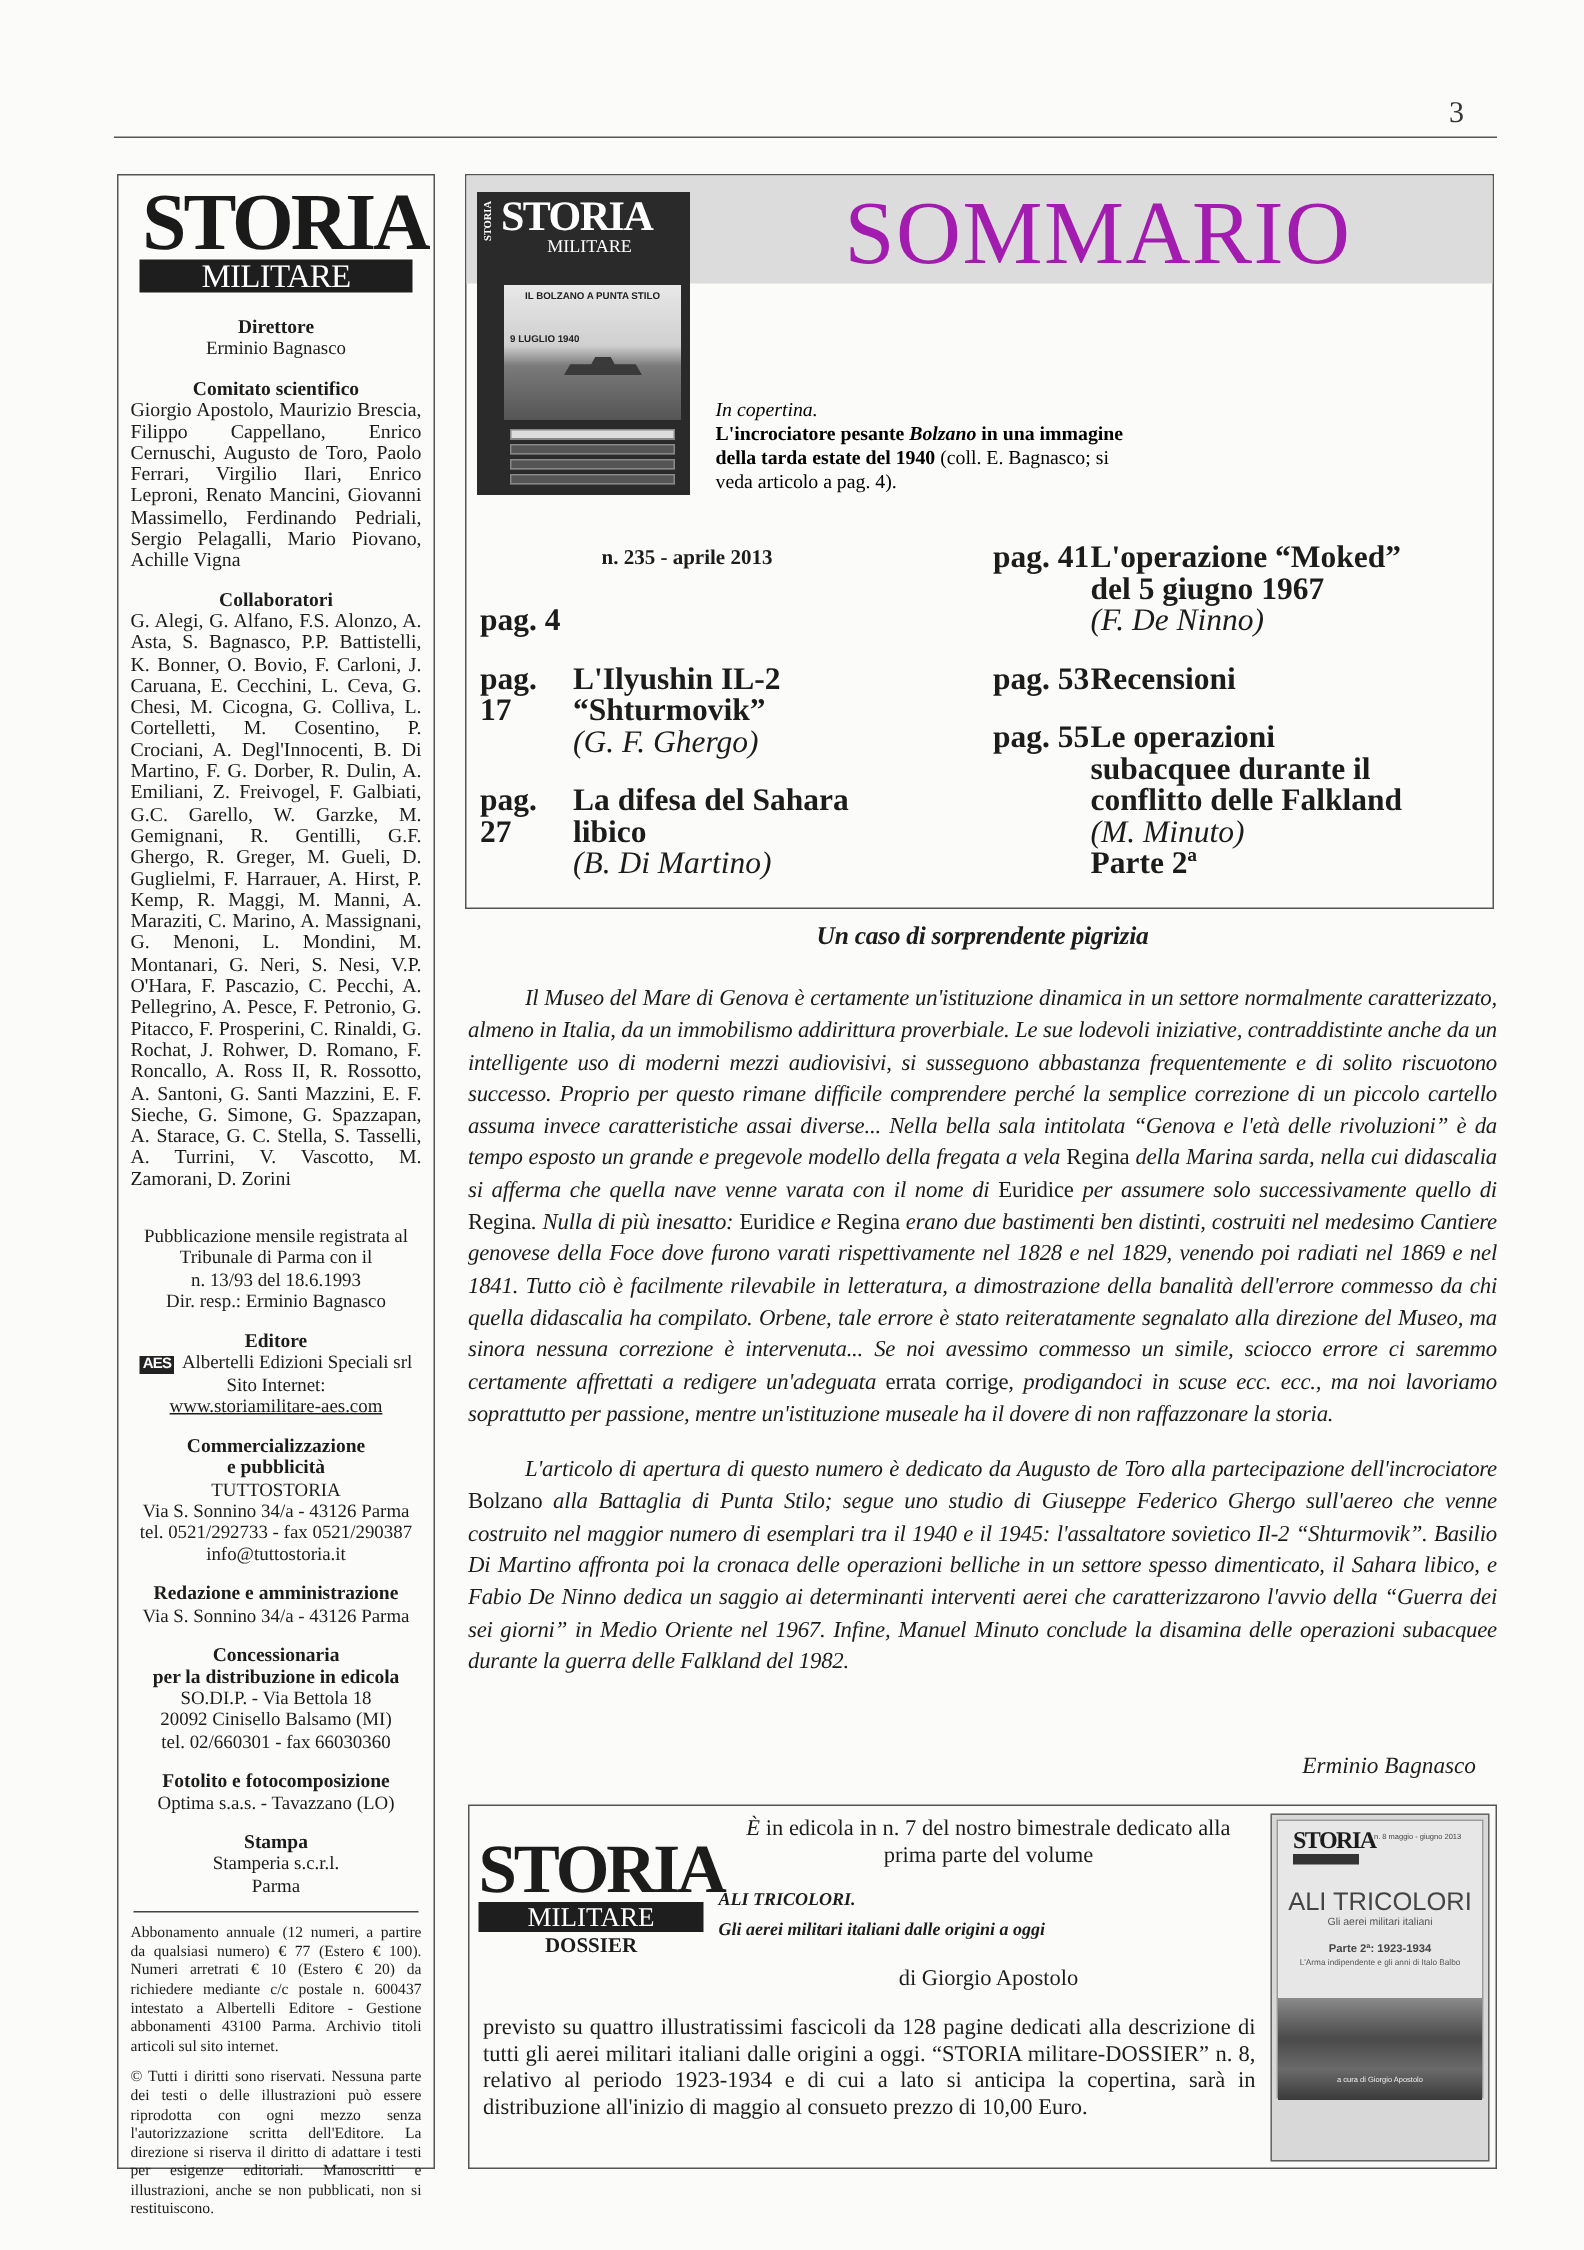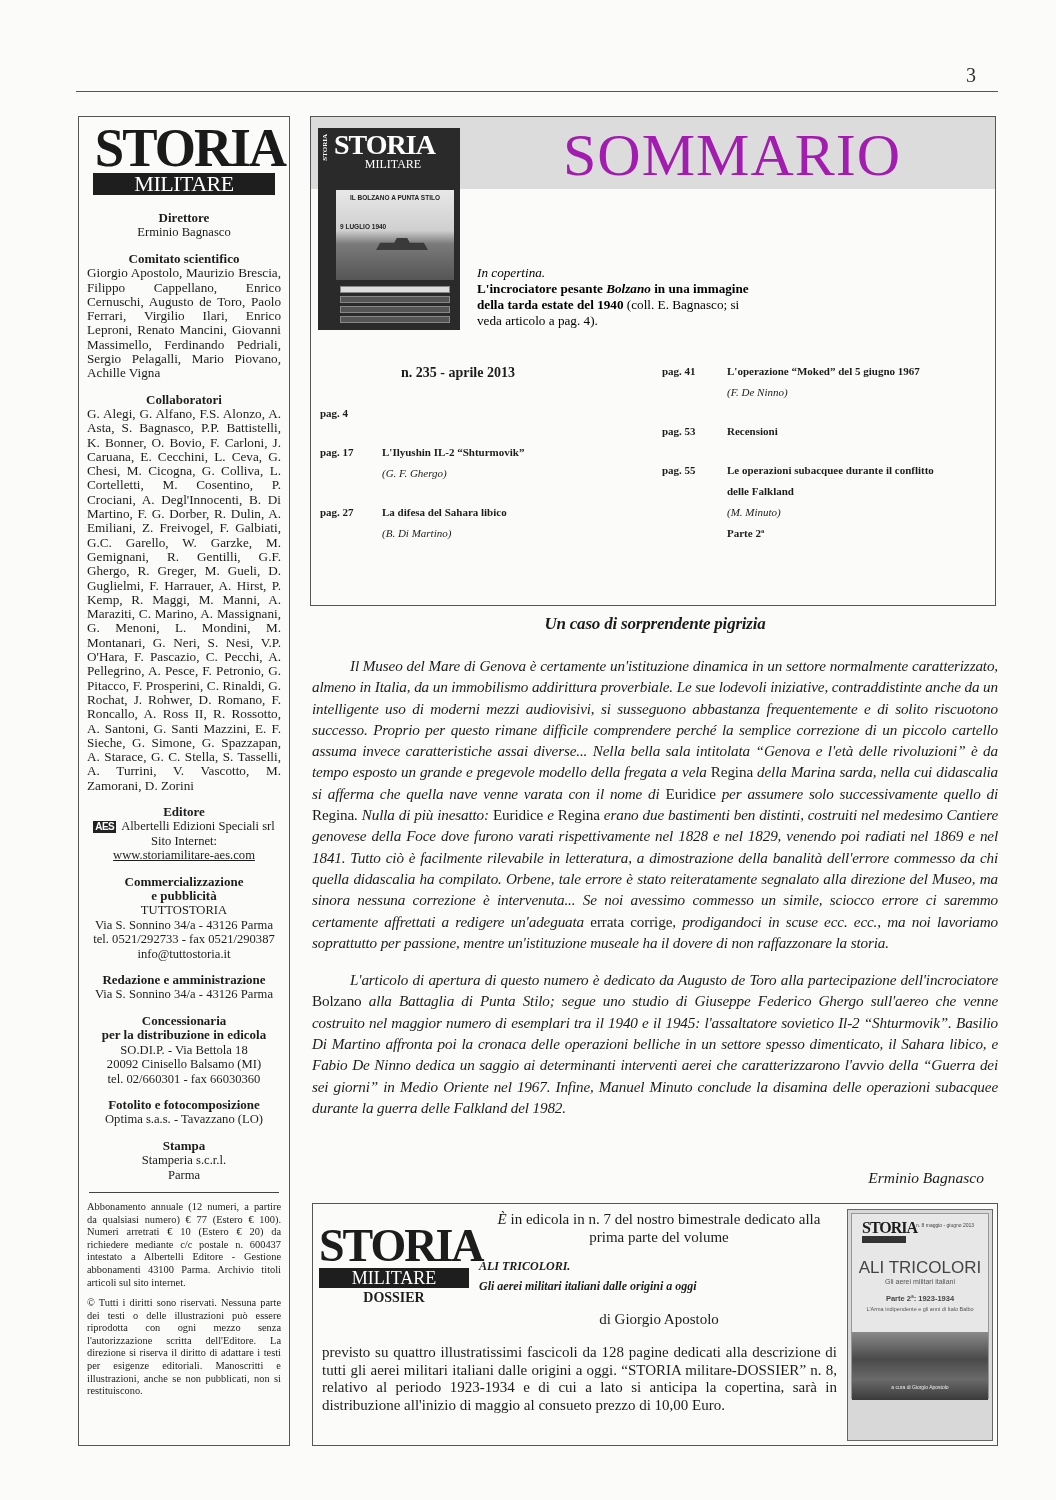--- a/index.html
+++ b/index.html
@@ -37,21 +37,21 @@
   .cover-lines { position: absolute; left: 22px; top: 158px; width: 110px; }
   .cover-line { height: 7px; margin-bottom: 3px; background: #555; border: 1px solid #888; }
   .cover-line.hl { background: #ddd; }
 
   .caption { position: absolute; left: 166px; top: 148px; font-size: 13.2px; line-height: 16px; color: #000000; }
   .caption i { font-style: italic; }
   .caption .b { font-weight: bold; }
 
   .issue { position: absolute; left: 90px; top: 248px; font-weight: bold; font-size: 14px; }
   .toc-col { position: absolute; }
-  .toc-item { display: flex; margin-bottom: 18px; font-size: 11px; line-height: 21px; }
+  .toc-item { display: flex; margin-bottom: 18px; font-size: 21px; line-height: 21px; }
   .toc-page { font-weight: bold; width: 62px; flex-shrink: 0; }
   .toc-body { font-weight: bold; }
   .toc-author { font-weight: normal; font-style: italic; }
   .toc-part { font-weight: bold; }
 
   
   .ed-title { position: absolute; left: 310px; top: 614px; width: 690px; text-align: center; font-style: italic; font-weight: bold; font-size: 17px; letter-spacing: -0.2px; }
   .ed-body { position: absolute; left: 312px; top: 655px; width: 686px; font-style: italic; font-size: 15.2px; line-height: 21.3px; text-align: justify; letter-spacing: -0.15px; }
   .ed-body p { text-indent: 38px; margin-bottom: 16px; }
   .ed-body .up { font-style: normal; }
@@ -93,20 +93,26 @@
 
   <div class="m-heading" style="margin-top:16px">Direttore</div>
   <div class="m-text">Erminio Bagnasco</div>
 
   <div class="m-heading">Comitato scientifico</div>
   <div class="m-just">Giorgio Apostolo, Maurizio Brescia, Filippo Cappellano, Enrico Cernuschi, Augusto de Toro, Paolo Ferrari, Virgilio Ilari, Enrico Leproni, Renato Mancini, Giovanni Massimello, Ferdinando Pedriali, Sergio Pelagalli, Mario Piovano, Achille Vigna</div>
 
   <div class="m-heading">Collaboratori</div>
   <div class="m-just">G. Alegi, G. Alfano, F.S. Alonzo, A. Asta, S. Bagnasco, P.P. Battistelli, K. Bonner, O. Bovio, F. Carloni, J. Caruana, E. Cecchini, L. Ceva, G. Chesi, M. Cicogna, G. Colliva, L. Cortelletti, M. Cosentino, P. Crociani, A. Degl'Innocenti, B. Di Martino, F. G. Dorber, R. Dulin, A. Emiliani, Z. Freivogel, F. Galbiati, G.C. Garello, W. Garzke, M. Gemignani, R. Gentilli, G.F. Ghergo, R. Greger, M. Gueli, D. Guglielmi, F. Harrauer, A. Hirst, P. Kemp, R. Maggi, M. Manni, A. Maraziti, C. Marino, A. Massignani, G. Menoni, L. Mondini, M. Montanari, G. Neri, S. Nesi, V.P. O'Hara, F. Pascazio, C. Pecchi, A. Pellegrino, A. Pesce, F. Petronio, G. Pitacco, F. Prosperini, C. Rinaldi, G. Rochat, J. Rohwer, D. Romano, F. Roncallo, A. Ross II, R. Rossotto, A. Santoni, G. Santi Mazzini, E. F. Sieche, G. Simone, G. Spazzapan, A. Starace, G. C. Stella, S. Tasselli, A. Turrini, V. Vascotto, M. Zamorani, D. Zorini</div>
 
+  <div style="margin-top:24px">
+    <div class="m-text">Pubblicazione mensile registrata al</div>
+    <div class="m-text">Tribunale di Parma con il</div>
+    <div class="m-text">n. 13/93 del 18.6.1993</div>
+    <div class="m-text">Dir. resp.: Erminio Bagnasco</div>
+  </div>
 
   <div class="m-heading">Editore</div>
   <div class="m-text">
     <span class="aes-logo">AES</span><span>Albertelli Edizioni Speciali srl</span>
   </div>
   <div class="m-text">Sito Internet:</div>
   <div class="m-text"><a class="link">www.storiamilitare-aes.com</a></div>
 
   <div class="m-heading">
     <div>Commercializzazione</div>

